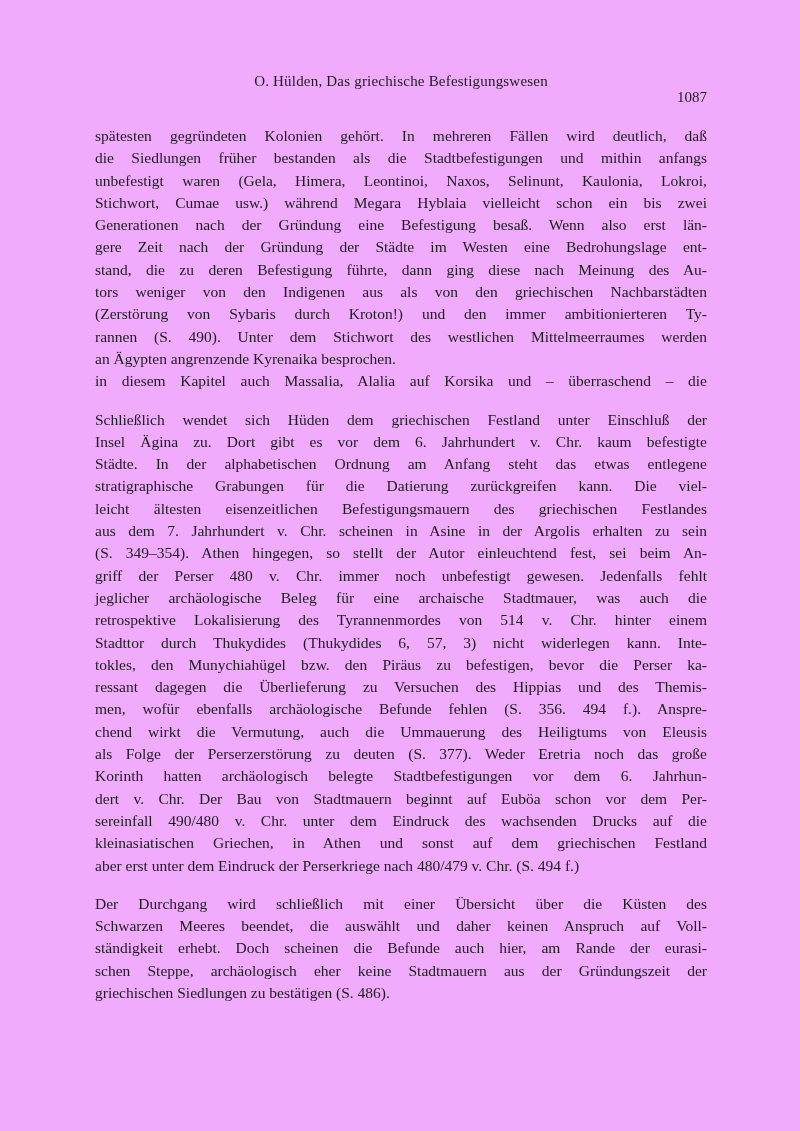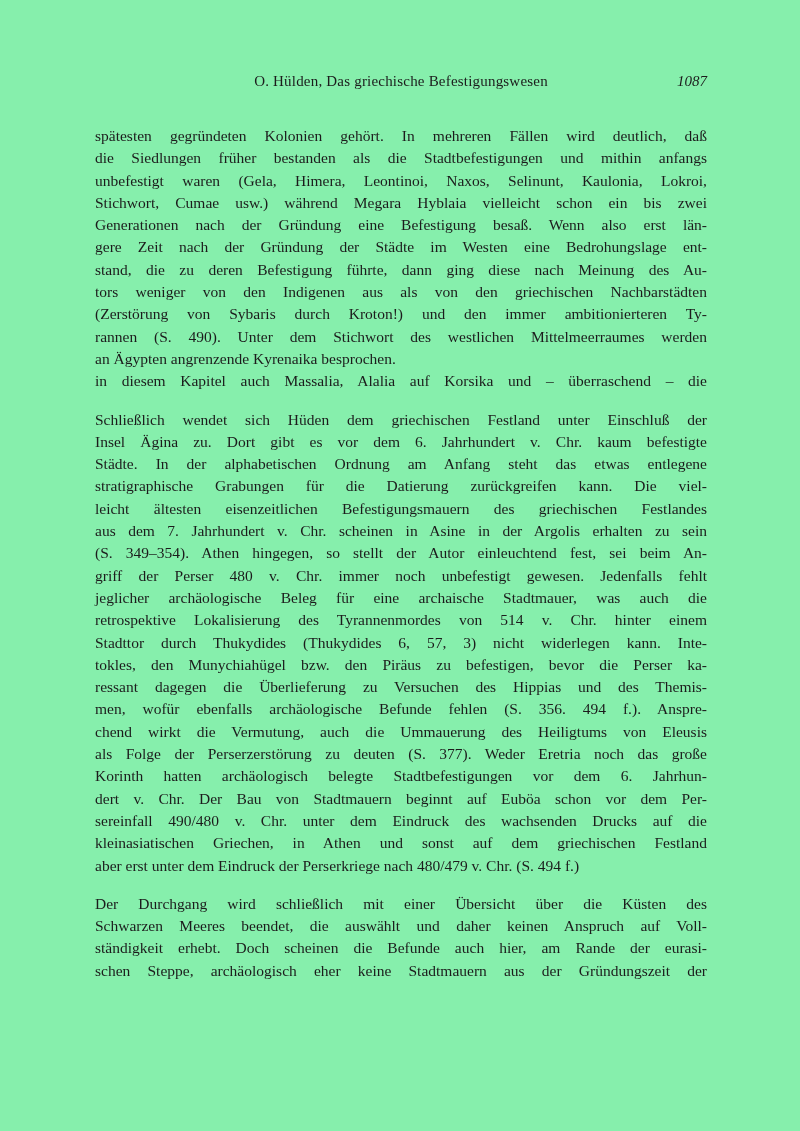--- a/index.html
+++ b/index.html
@@ -4,45 +4,44 @@
 <style>
   html, body {
     margin: 0;
     padding: 0;
     background: #ffffff;
   }
   .page {
     position: relative;
     width: 800px;
     height: 1131px;
-    background: #86efac;
+    background: #f0abfc;
     font-family: "Liberation Serif", "DejaVu Serif", serif;
     color: #1c1c1c;
     overflow: hidden;
   }
   .running-header {
     position: absolute;
     top: 71px;
     left: 95px;
     width: 612px;
     height: 20px;
     font-size: 15px;
     line-height: 20px;
   }
   .running-title {
     display: block;
     text-align: center;
     letter-spacing: 0.2px;
   }
   .folio {
     position: absolute;
-    top: 0;
+    top: 16px;
     right: 0;
     text-align: right;
-    font-style: italic;
   }
   .body-text {
     position: absolute;
     top: 109px;
     left: 95px;
     width: 612px;
     font-size: 15.5px;
   }
   .paragraph {
     margin: 16px 0 16px 0;
@@ -105,16 +104,17 @@
         <div class="line">dert v. Chr. Der Bau von Stadtmauern beginnt auf Euböa schon vor dem Per-</div>
         <div class="line">sereinfall 490/480 v. Chr. unter dem Eindruck des wachsenden Drucks auf die</div>
         <div class="line">kleinasiatischen Griechen, in Athen und sonst auf dem griechischen Festland</div>
         <div class="line last">aber erst unter dem Eindruck der Perserkriege nach 480/479 v. Chr. (S. 494 f.)</div>
       </div>
     <div class="paragraph">
         <div class="line">Der Durchgang wird schließlich mit einer Übersicht über die Küsten des</div>
         <div class="line">Schwarzen Meeres beendet, die auswählt und daher keinen Anspruch auf Voll-</div>
         <div class="line">ständigkeit erhebt. Doch scheinen die Befunde auch hier, am Rande der eurasi-</div>
         <div class="line">schen Steppe, archäologisch eher keine Stadtmauern aus der Gründungszeit der</div>
+        <div class="line last">griechischen Siedlungen zu bestätigen (S. 486).</div>
       </div>
   </div>
 
 </div>
 
 </body></html>

